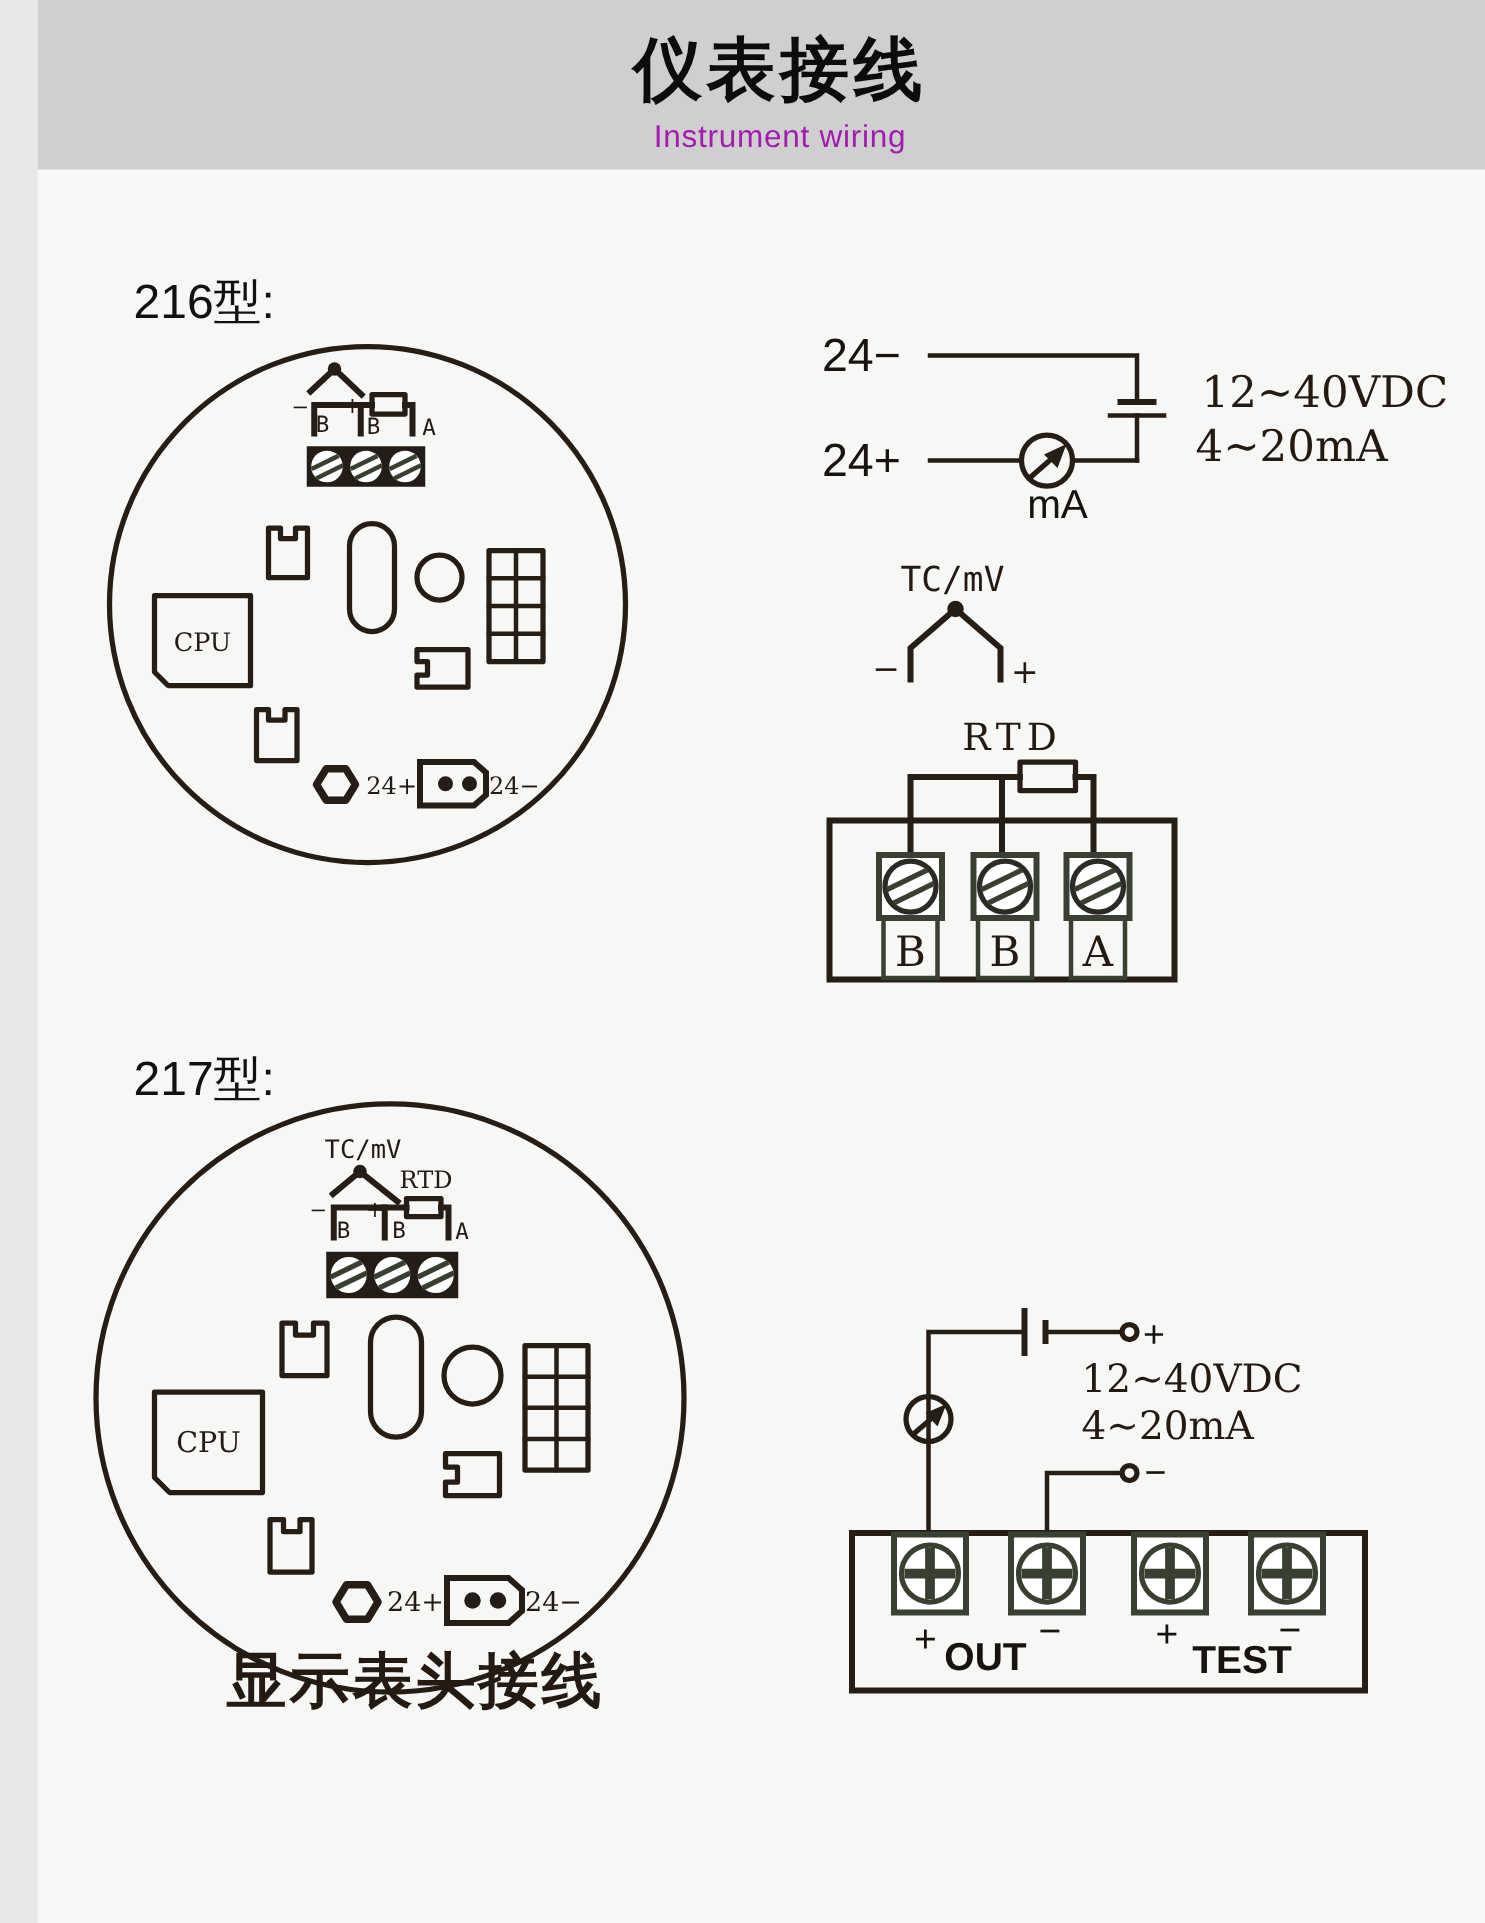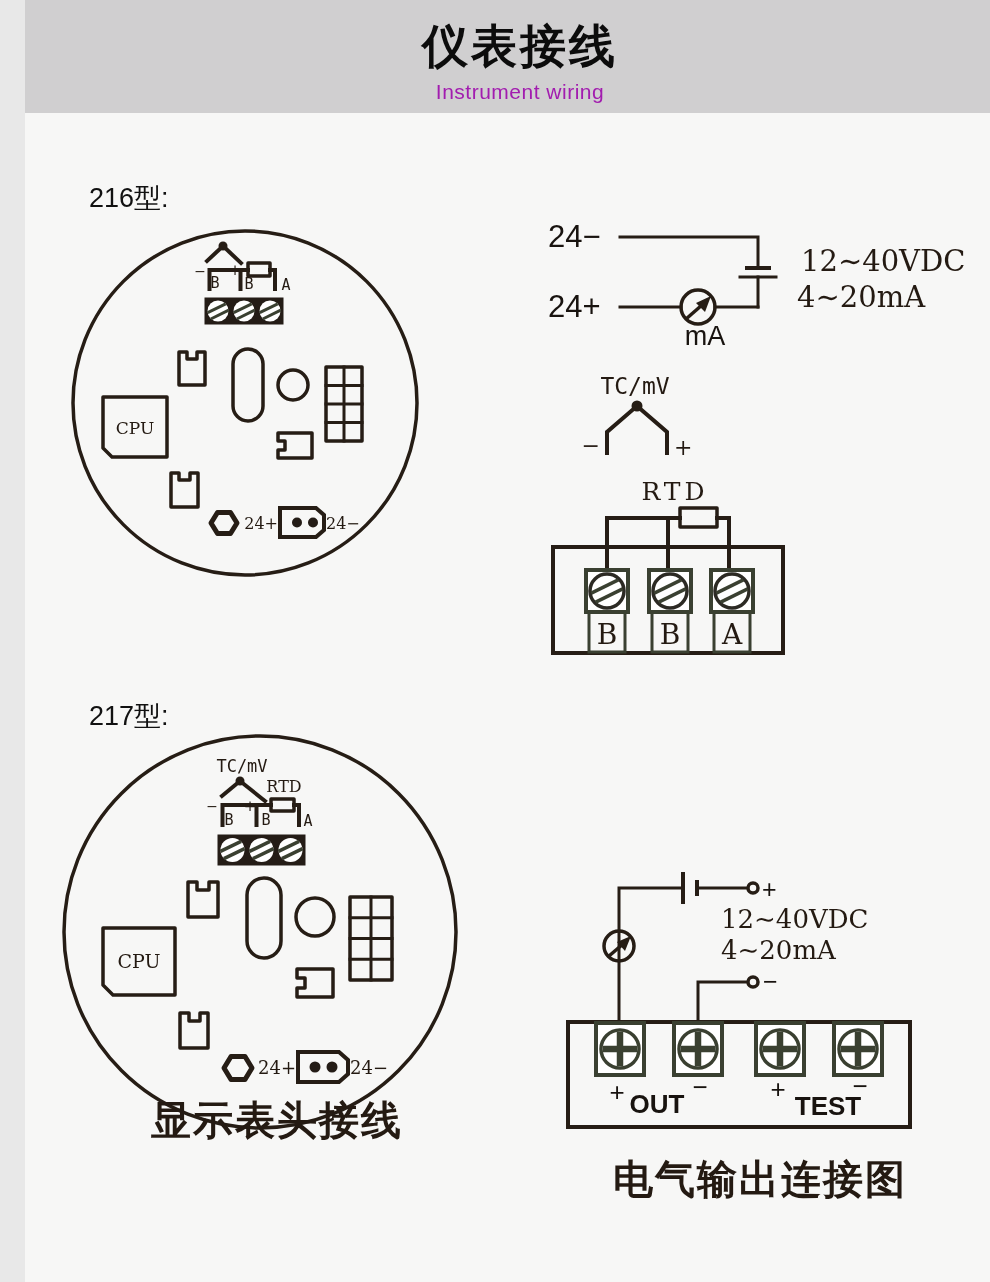--- a/index.html
+++ b/index.html
@@ -2,21 +2,21 @@
 <html><head>
 <meta charset="utf-8">
 <style>
   html,body{margin:0;padding:0;background:#e8e8e8;}
   .page{position:relative;width:990px;height:1282px;background:#f7f7f6;overflow:hidden;
         font-family:"Liberation Sans",sans-serif;margin-left:25px;}
   .header{position:absolute;left:0;top:0;width:990px;height:113px;background:#d0cfd0;text-align:center;}
   .header .title{padding-top:16px;font-size:46px;font-weight:700;letter-spacing:3px;color:#0c0c0c;
                  font-family:"Liberation Sans",sans-serif;}
   .header .subtitle{margin-top:2px;font-size:21px;color:#a21caf;letter-spacing:0.5px;}
-  .model-label{position:absolute;font-size:27px;color:#111;font-weight:500;}
+  .model-label{position:absolute;font-size:32px;color:#111;font-weight:500;}
   .lbl-216{left:64px;top:180px;}
   .lbl-217{left:64px;top:698px;text-align:center;}
   .caption{position:absolute;font-size:40px;font-weight:700;color:#241a12;
            font-family:"DejaVu Serif","Liberation Serif",serif;letter-spacing:2px;}
   .cap-left{left:126px;top:1093px;}
   .cap-right{left:588px;top:1152px;}
   svg{position:absolute;overflow:visible;}
   .wire{stroke:#261d15;stroke-width:3;fill:none;stroke-linecap:square;}
   .wire4{stroke:#261d15;stroke-width:4;fill:none;stroke-linecap:square;}
   .shape{stroke:#261d15;stroke-width:3.5;fill:none;stroke-linejoin:round;}
@@ -302,15 +302,14 @@
       <text class="tn" font-size="26" text-anchor="middle" x="57" y="243">+</text>
       <text class="tn" font-size="26" font-weight="bold" text-anchor="middle" x="97" y="255">OUT</text>
       <text class="tn" font-size="26" text-anchor="middle" x="140" y="238">−</text>
       <text class="tn" font-size="26" text-anchor="middle" x="218" y="240">+</text>
       <text class="tn" font-size="26" font-weight="bold" text-anchor="middle" x="268" y="257">TEST</text>
       <text class="tn" font-size="26" text-anchor="middle" x="300" y="237">−</text>
     </g>
   </svg>
 
   <div class="caption cap-left">显示表头接线</div>
-  <div class="caption cap-right">电气输出连接图</div>
 
 </div>
 
 </body></html>

